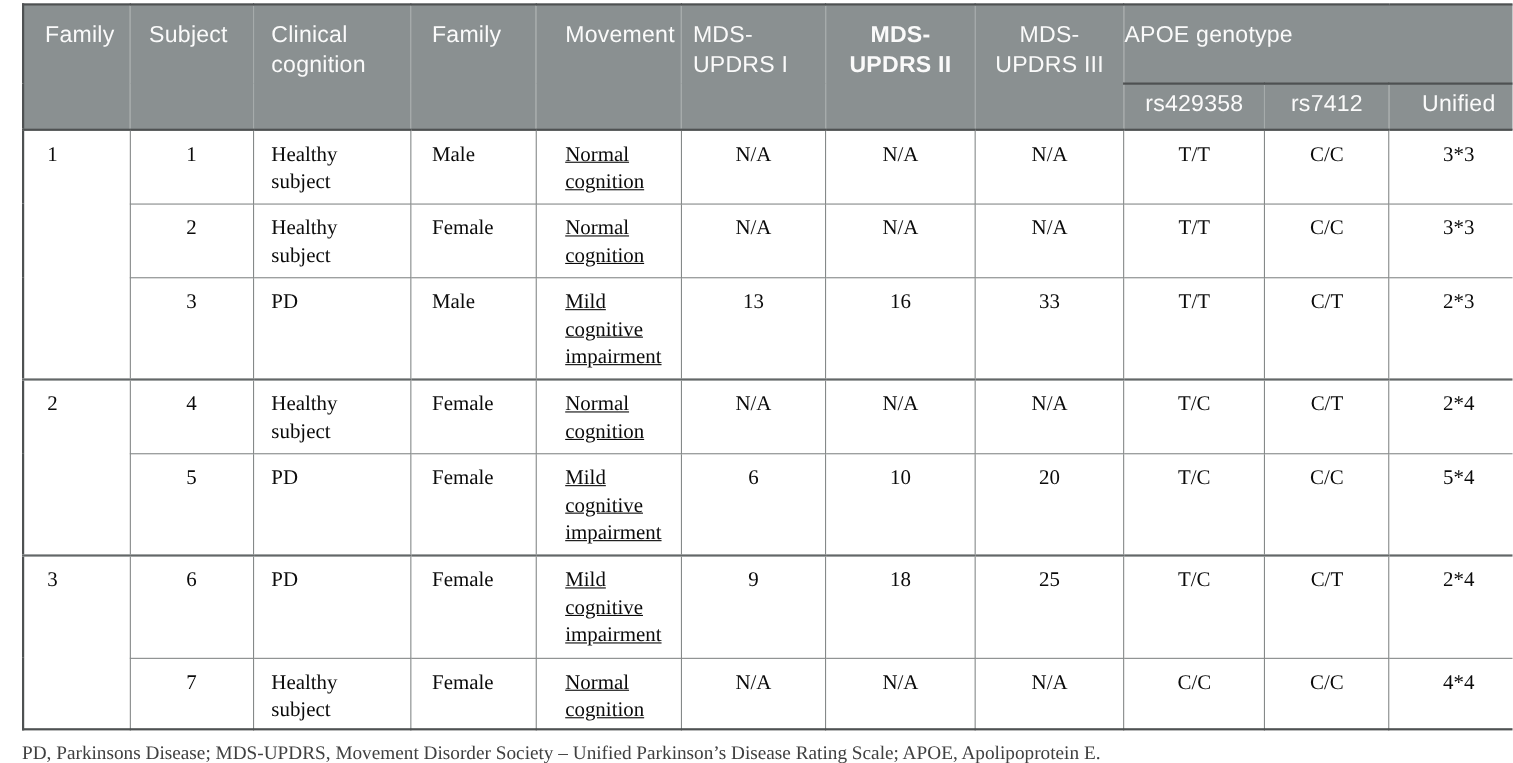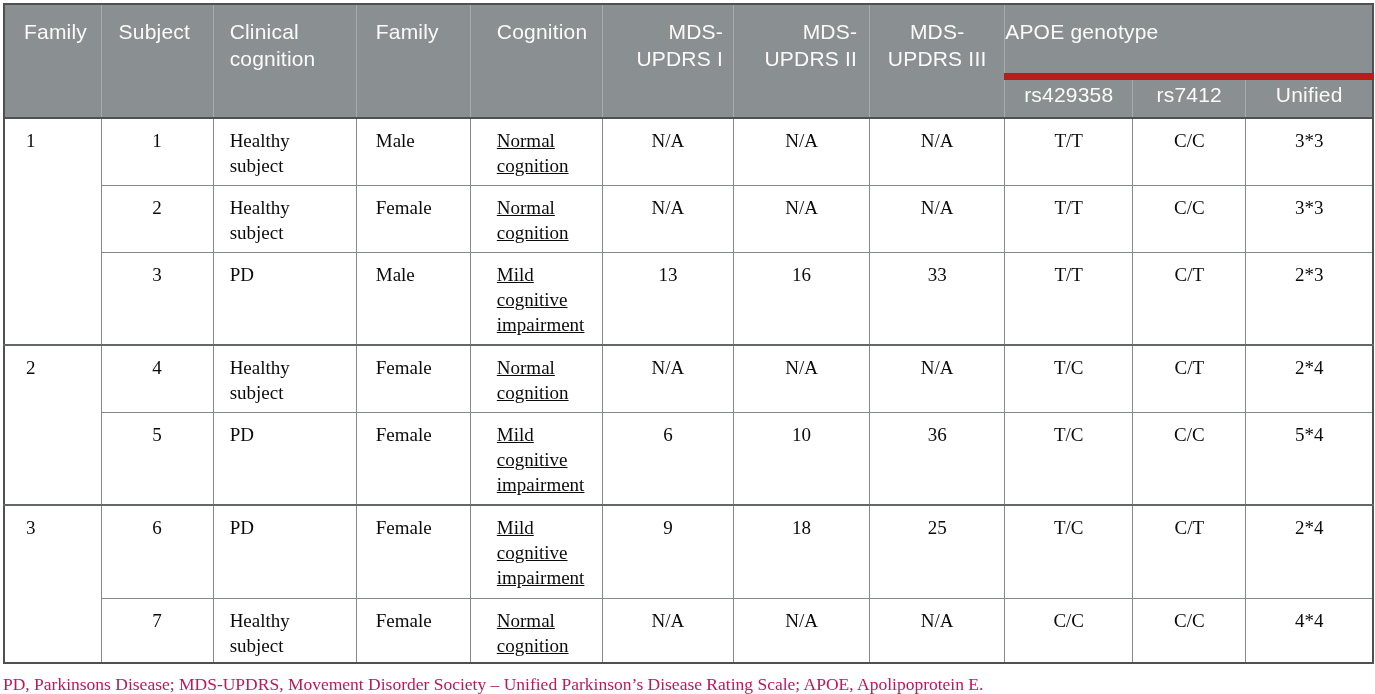--- a/index.html
+++ b/index.html
@@ -7,21 +7,21 @@
     padding: 0;
     background: #ffffff;
     width: 1375px;
     height: 694px;
     overflow: hidden;
     font-family: "Liberation Sans", sans-serif;
   }
   .sheet {
     width: 1092px;
     height: 694px;
-    padding: 3px 0 0 3px;
+    padding: 3px 0 0 20px;
     box-sizing: border-box;
   }
   table.subjects {
     border-collapse: collapse;
     table-layout: fixed;
     width: 1371px;
     border: 2px solid #4e5152;
   }
   
   thead th {
@@ -35,29 +35,29 @@
     vertical-align: top;
     padding: 13px 0 0 0;
     border-left: 1px solid #a6abab;
   }
   thead tr.head-main th:first-child { border-left: none; }
   th.h-family    { padding-left: 19px; }
   th.h-subject   { padding-left: 17px; }
   th.h-clinical  { padding-left: 16px; padding-right: 14px; }
   th.h-gender    { padding-left: 19px; }
   th.h-cognition { padding-left: 26px; padding-right: 6px; }
-  th.h-updrs1    { text-align: right; padding: 13px 10px 0 10px; }
-  th.h-updrs2    { text-align: right; padding: 13px 12px 0 12px; }
+  th.h-updrs1    { text-align: left; padding: 13px 10px 0 10px; }
+  th.h-updrs2    { text-align: center; padding: 13px 12px 0 12px; font-weight: bold; }
   th.h-updrs3    { text-align: center; padding: 13px 14px 0 14px; }
   th.h-apoe      { text-align: left; border-bottom: 1px solid #a6abab; }
   thead tr.head-sub th {
     text-align: center;
     vertical-align: bottom;
     padding: 0 4px 9px 4px;
-    border-top: 7px solid #b91c1c;
+    border-top: 1px solid #b91c1c;
   }
   thead tr.head-sub th { border-bottom: 2px solid #4e5152; }
   thead tr.head-main th { border-bottom: 2px solid #4e5152; }
   thead tr.head-main th[rowspan] { border-bottom: 2px solid #4e5152; }
   
   tbody td {
     font-family: "Liberation Serif", serif;
     font-size: 19px;
     line-height: 25px;
     color: #0b0b0b;
@@ -74,21 +74,21 @@
   td.c-clinical  { text-align: left;  padding-left: 16px; padding-right: 14px; }
   td.c-gender    { text-align: left;  padding-left: 19px; }
   td.c-cognition { text-align: left;  padding-left: 26px; padding-right: 6px; text-decoration: underline; }
   td.c-num       { text-align: center; margin-left: 41px; }
   
   .footnote {
     margin: 9px 0 0 0;
     font-family: "Liberation Serif", serif;
     font-size: 17.5px;
     line-height: 22px;
-    color: #be185d;
+    color: #404040;
   }
 </style>
 </head>
 <body>
 
 <div class="sheet">
   <table class="subjects">
     <colgroup>
       <col style="width:97px">
         <col style="width:112px">
@@ -101,21 +101,21 @@
         <col style="width:128px">
       <col style="width:113px">
         <col style="width:127px">
     </colgroup>
     <thead>
       <tr class="head-main" style="height:72px">
         <th rowspan="2" class="h-family">Family</th>
         <th rowspan="2" class="h-subject">Subject</th>
         <th rowspan="2" class="h-clinical">Clinical cognition</th>
         <th rowspan="2" class="h-gender">Family</th>
-        <th rowspan="2" class="h-cognition">Cognition</th>
+        <th rowspan="2" class="h-cognition">Movement</th>
         <th rowspan="2" class="h-updrs1">MDS-UPDRS I</th>
         <th rowspan="2" class="h-updrs2">MDS-UPDRS II</th>
         <th rowspan="2" class="h-updrs3">MDS-UPDRS III</th>
         <th colspan="3" class="h-apoe">APOE genotype</th>
       </tr>
       <tr class="head-sub" style="height:42px">
         <th>rs429358</th>
         <th>rs7412</th>
         <th>Unified</th>
       </tr>
@@ -171,21 +171,21 @@
         <td class="c-num">C/T</td>
         <td class="c-num">2*4</td>
       </tr>
       <tr style="height:93px">
         <td class="c-subject">5</td>
         <td class="c-clinical">PD</td>
         <td class="c-gender">Female</td>
         <td class="c-cognition">Mild cognitive impairment</td>
         <td class="c-num">6</td>
         <td class="c-num">10</td>
-        <td class="c-num">36</td>
+        <td class="c-num">20</td>
         <td class="c-num">T/C</td>
         <td class="c-num">C/C</td>
         <td class="c-num">5*4</td>
       </tr>
       <tr style="height:93px" class="family-start">
         <td rowspan="2" class="c-family">3</td>
         <td class="c-subject">6</td>
         <td class="c-clinical">PD</td>
         <td class="c-gender">Female</td>
         <td class="c-cognition">Mild cognitive impairment</td>

